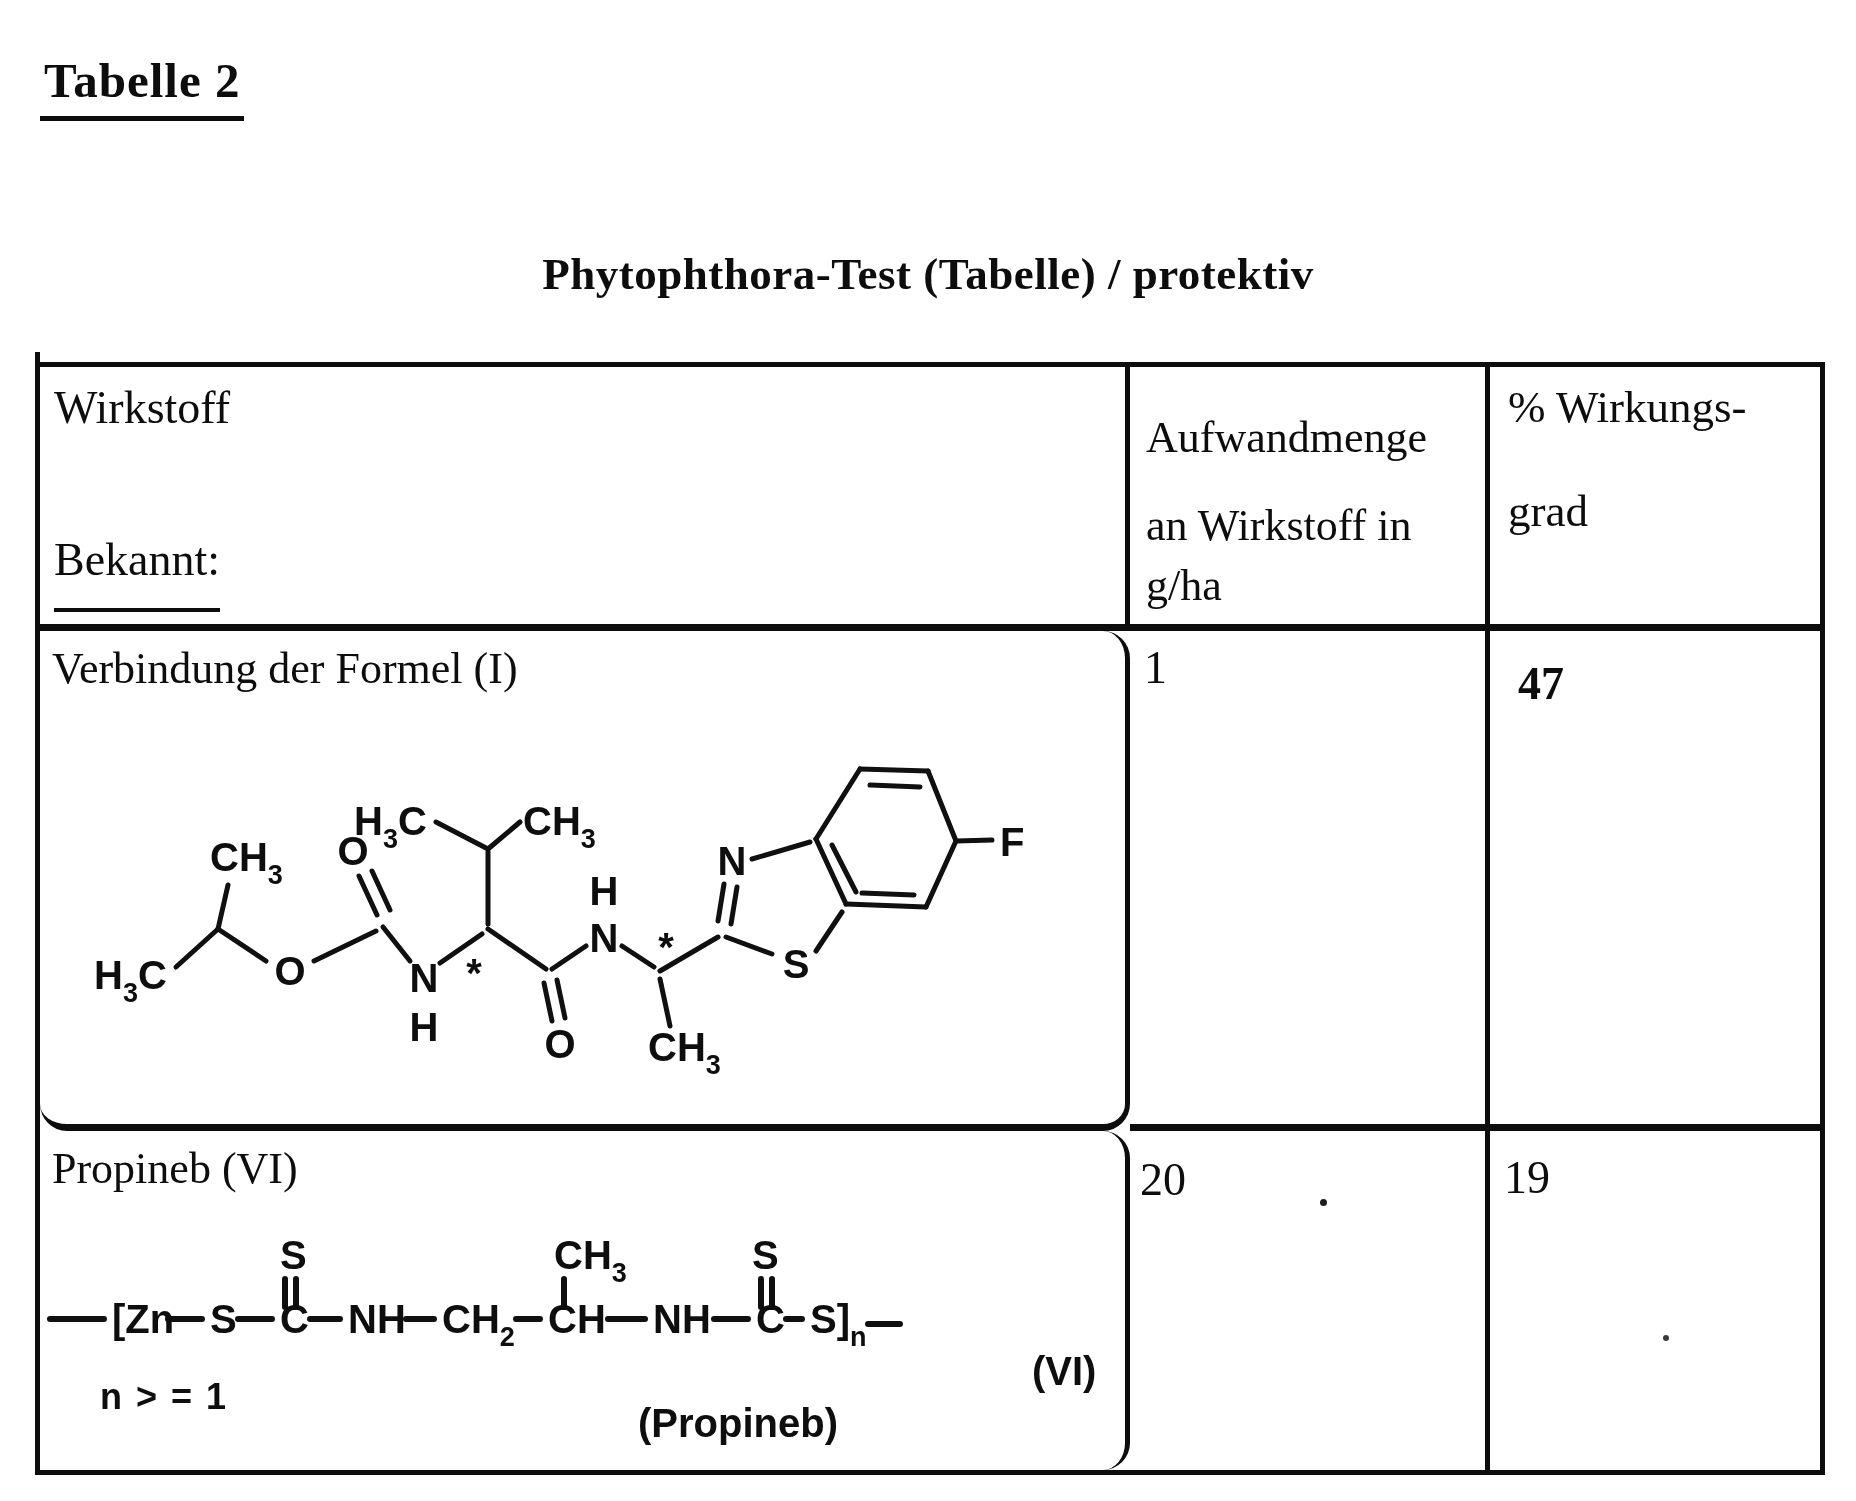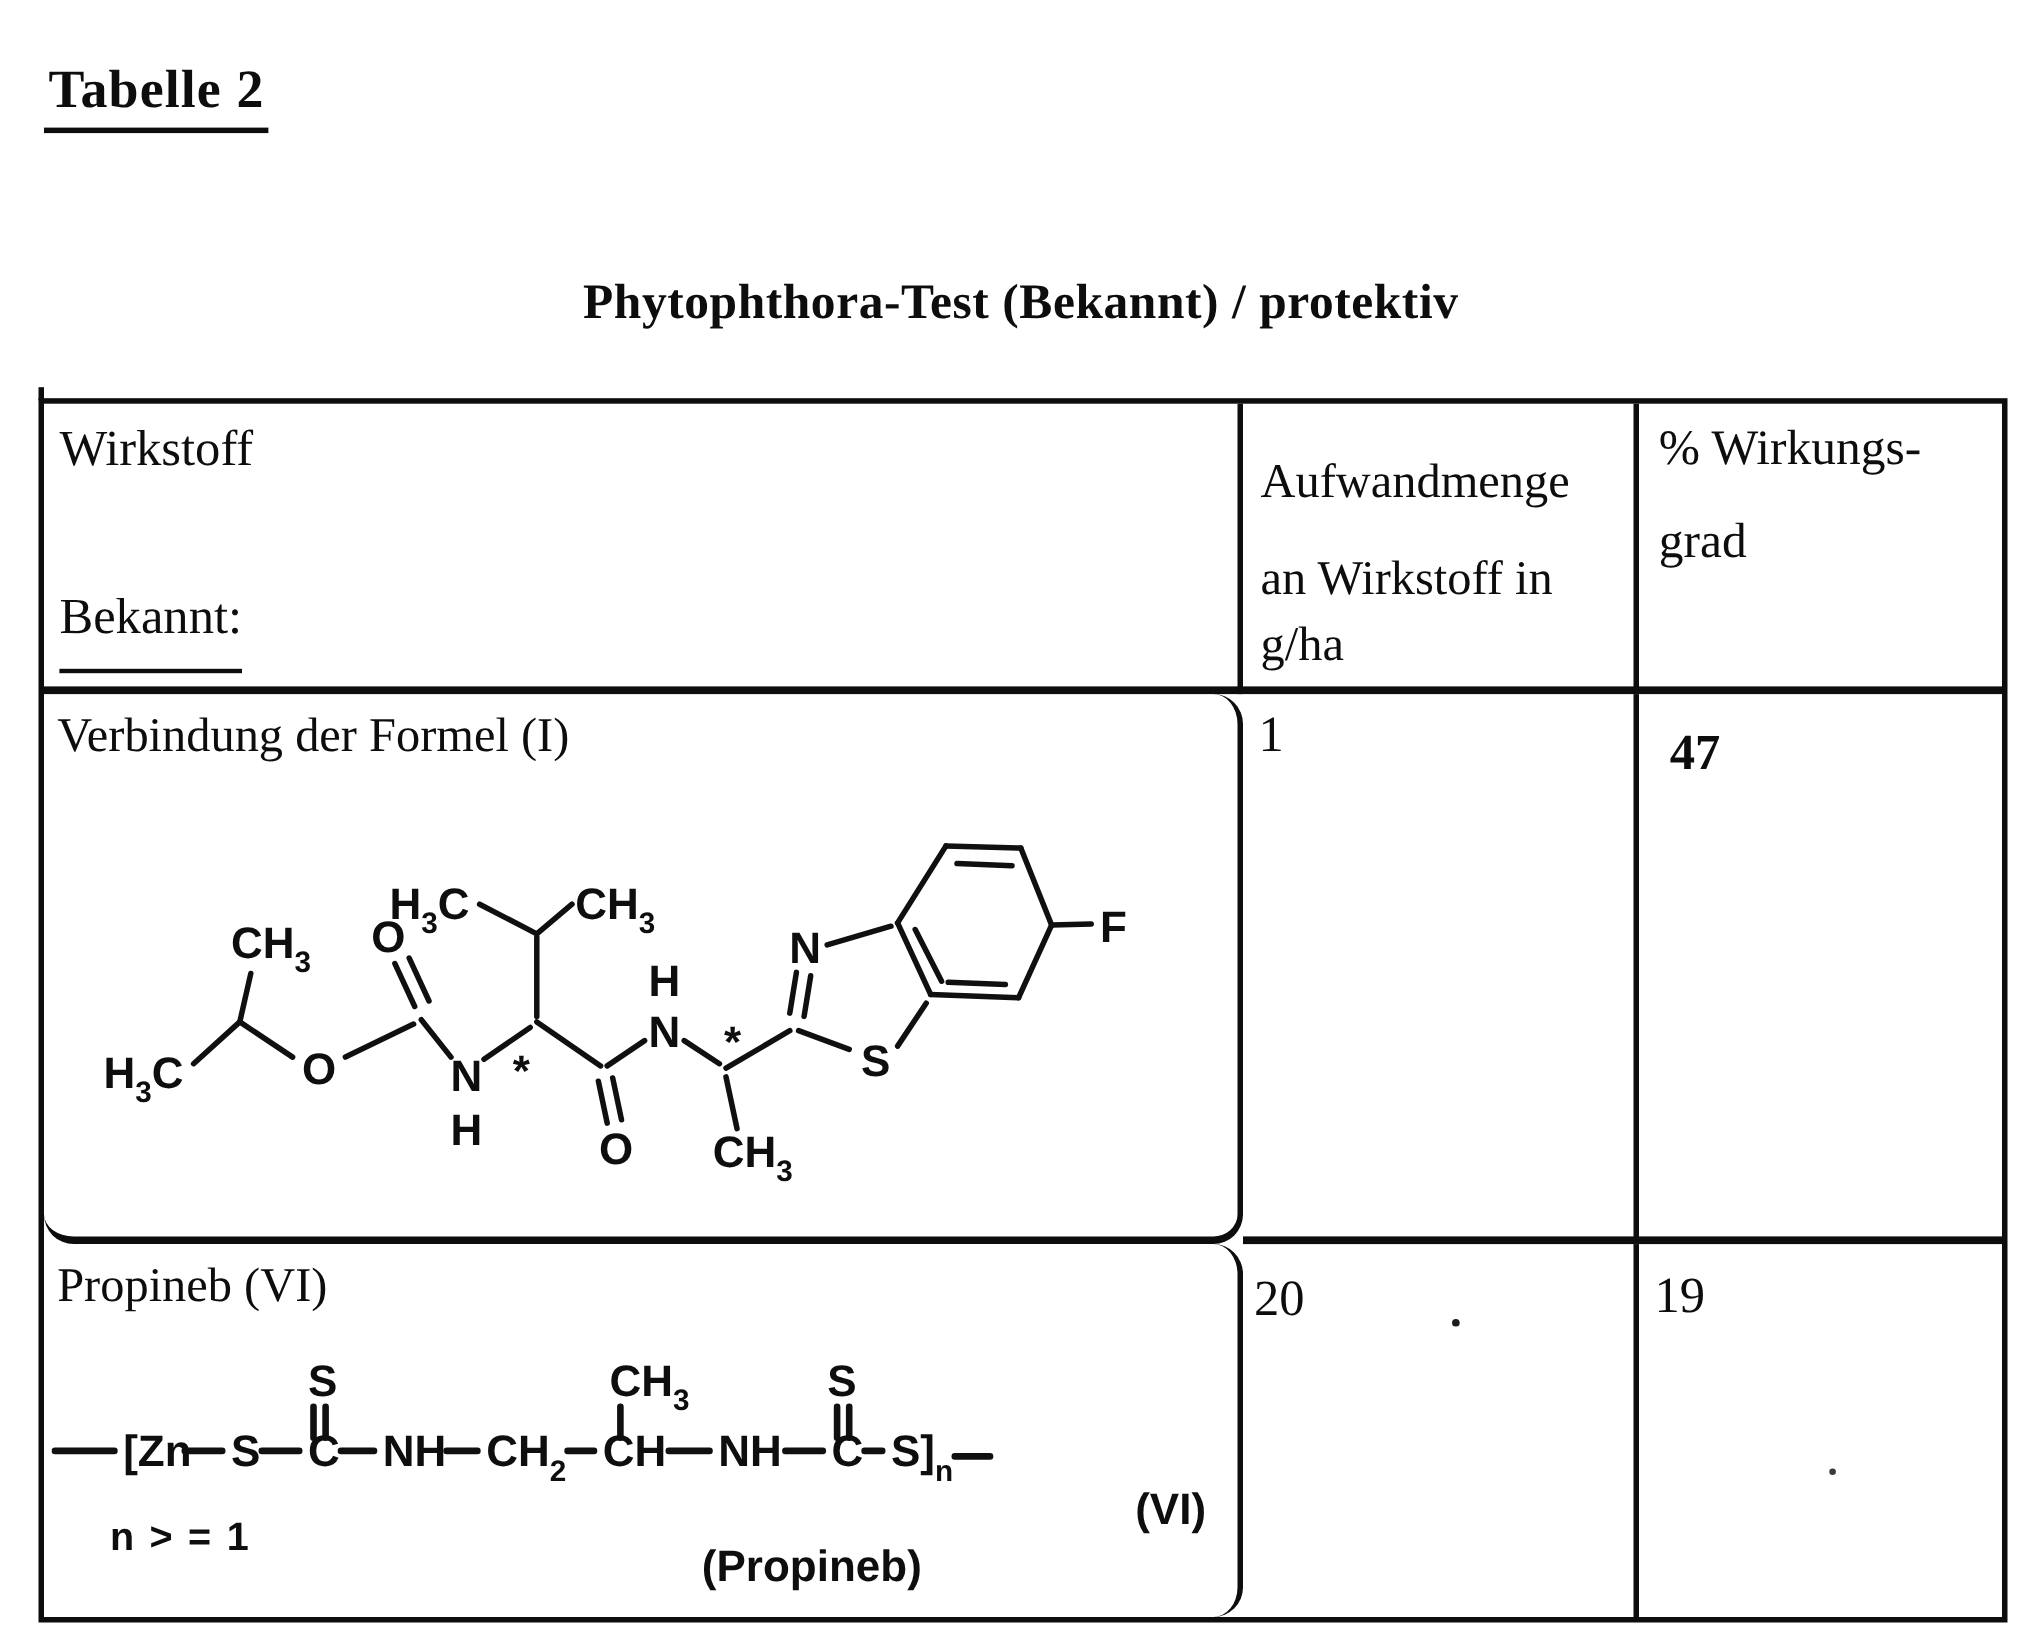--- a/index.html
+++ b/index.html
@@ -29,21 +29,21 @@
   .cell { position:relative; font-size:46px; }
   .br { border-right:5px solid #0d0d0d; }
   .bb { border-bottom:7px solid #0d0d0d; }
   .hdr1 { padding:14px 14px; }
   .bekannt { position:absolute; left:14px; bottom:12px; }
   .bekannt span { display:inline-block; border-bottom:4px solid #0d0d0d; padding-bottom:22px; }
   .hdr2 { padding:8px 8px 0 16px; font-size:44px; }
   .hdr2 .hl { line-height:50px;margin-top:38px; }
   .hdr2 .hl3 { margin-top:10px; }
   .hdr3 { padding:14px 8px 0 18px; font-size:45px; }
-  .hdr3 .hl2 { margin-top:32px; }
+  .hdr3 .hl2 { margin-top:52px; }
   .rowname { padding:12px 12px; font-size:44px;border-radius:27px; }
   .val { font-size:46px; }
   .v-r1c2 { padding:10px 0 0 14px; }
   .v-r1c3 { padding:26px 0 0 28px;font-weight:bold; }
   .v-r2c2 { padding:22px 0 0 10px; }
   .v-r2c3 { padding:20px 0 0 14px; }
   svg.struct { position:absolute; overflow:visible; }
   .s1 { left:28px; top:58px; }
   .s2 { left:2px; top:96px; }
   .bonds line { stroke:#101010; stroke-width:5; stroke-linecap:round; fill:none; }
@@ -60,21 +60,21 @@
 </style>
 </head>
 <body>
 
 <div class="page">
 
   <div class="title-wrap">
     <span class="title">Tabelle 2</span>
   </div>
 
-  <div class="subtitle">Phytophthora-Test (Bekannt) / protektiv</div>
+  <div class="subtitle">Phytophthora-Test (Tabelle) / protektiv</div>
 
   <div class="tick"></div>
 
   <div class="tbl">
 
     <div class="cell br bb hdr1">
       <div>Wirkstoff</div>
       <div class="bekannt">
         <span>Bekannt:</span>
       </div>

